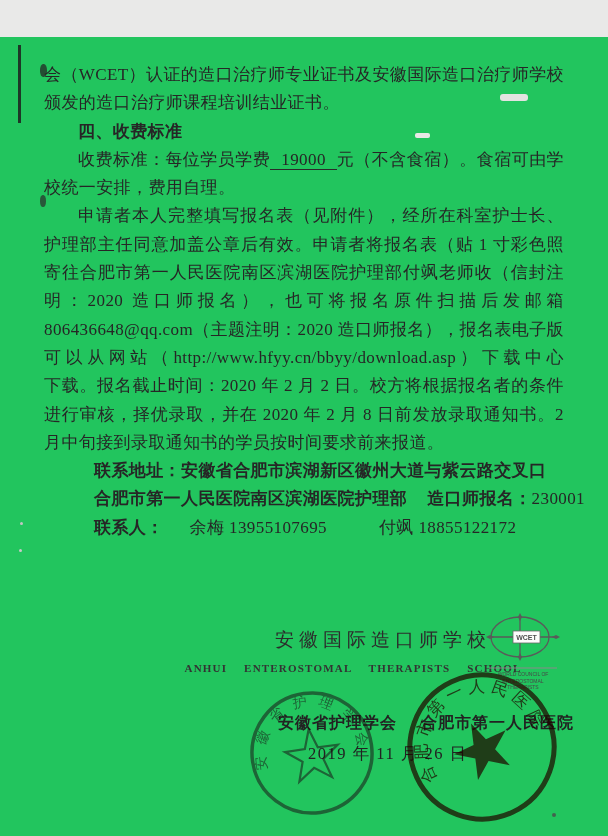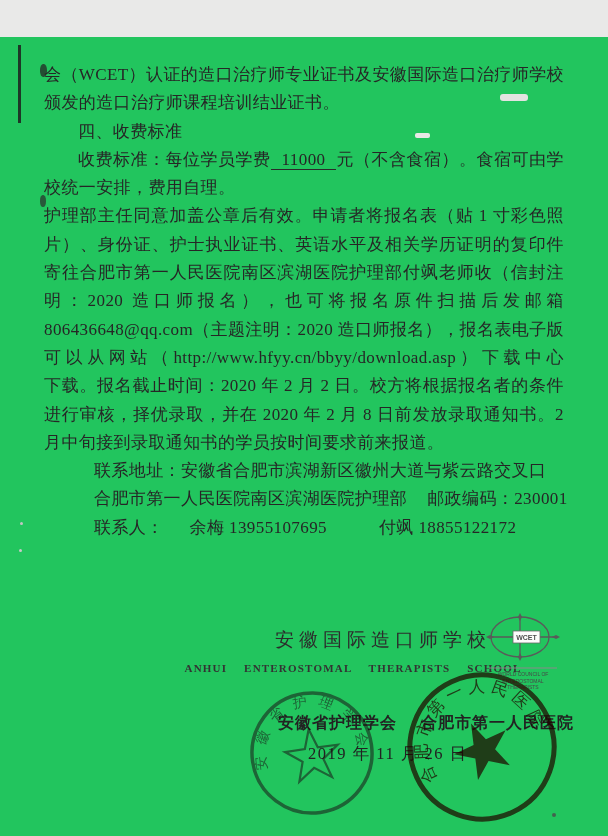--- a/index.html
+++ b/index.html
@@ -15,21 +15,21 @@
   
   .body-text{
     position:absolute;left:44px;top:24px;width:520px;
     font-size:17px;line-height:28.3px;
     letter-spacing:0.4px;
   }
   .line{white-space:nowrap;}
   .j{white-space:normal;text-align:justify;text-align-last:justify;}
   .indent{text-indent:34px;}
   .indent2{text-indent:50px;}
-  .bold{font-weight:normal;}
+  .bold{font-weight:bold;}
   .fee-amount{
     border-bottom:1.2px solid #2a2a2a;
     padding:0 11px;
   }
   .gap-postal{display:inline-block;width:20px;}
   .gap-p1{display:inline-block;width:26px;}
   .gap-p2{display:inline-block;width:52px;}
   
   .school-cn{
     position:absolute;top:590px;left:383px;transform:translateX(-50%);
@@ -74,34 +74,34 @@
 </style>
 </head>
 <body>
 
 <div class="page">
 
   <div class="body-text">
     <div class="line j">会（WCET）认证的造口治疗师专业证书及安徽国际造口治疗师学校</div>
     <div class="line">颁发的造口治疗师课程培训结业证书。</div>
     <div class="line indent bold">四、收费标准</div>
-    <div class="line j indent"><span>收费标准：每位学员学费</span><span class="fee-amount">11000</span><span>元（不含食宿）。食宿可由学</span></div>
+    <div class="line j indent"><span>收费标准：每位学员学费</span><span class="fee-amount">19000</span><span>元（不含食宿）。食宿可由学</span></div>
     <div class="line">校统一安排，费用自理。</div>
+    <div class="line j indent">申请者本人完整填写报名表（见附件），经所在科室护士长、</div>
     <div class="line j">护理部主任同意加盖公章后有效。申请者将报名表（贴 1 寸彩色照</div>
-    <div class="line j">片）、身份证、护士执业证书、英语水平及相关学历证明的复印件</div>
     <div class="line j">寄往合肥市第一人民医院南区滨湖医院护理部付飒老师收（信封注</div>
     <div class="line j">明：2020 造口师报名），也可将报名原件扫描后发邮箱</div>
     <div class="line j">806436648@qq.com（主题注明：2020 造口师报名），报名表电子版</div>
     <div class="line j">可以从网站（http://www.hfyy.cn/bbyy/download.asp）下载中心</div>
     <div class="line j">下载。报名截止时间：2020 年 2 月 2 日。校方将根据报名者的条件</div>
     <div class="line j">进行审核，择优录取，并在 2020 年 2 月 8 日前发放录取通知书。2</div>
     <div class="line">月中旬接到录取通知书的学员按时间要求前来报道。</div>
 
     <div class="line indent2"><span class="bold">联系地址：</span><span class="bold">安徽省合肥市滨湖新区徽州大道与紫云路交叉口</span></div>
-    <div class="line indent2"><span class="bold">合肥市第一人民医院南区滨湖医院护理部</span><span class="gap-postal"></span><span class="bold">邮政编码：</span><span>230001</span></div>
+    <div class="line indent2"><span class="bold">合肥市第一人民医院南区滨湖医院护理部</span><span class="gap-postal"></span><span class="bold">造口师报名：</span><span>230001</span></div>
     <div class="line indent2"><span class="bold">联系人：</span><span class="gap-p1"></span><span>余梅 13955107695</span><span class="gap-p2"></span><span>付飒 18855122172</span></div>
   </div>
 
   <div class="school-cn">安徽国际造口师学校</div>
   <div class="school-en">ANHUI ENTEROSTOMAL THERAPISTS SCHOOL</div>
 
   <svg class="wcet-logo" viewBox="0 0 74 82">
     <g stroke="#5a5a5a" fill="none" stroke-width="1.3">
       <ellipse cx="34" cy="25" rx="29" ry="20"></ellipse>
       <line x1="34" y1="4" x2="34" y2="46"></line>

